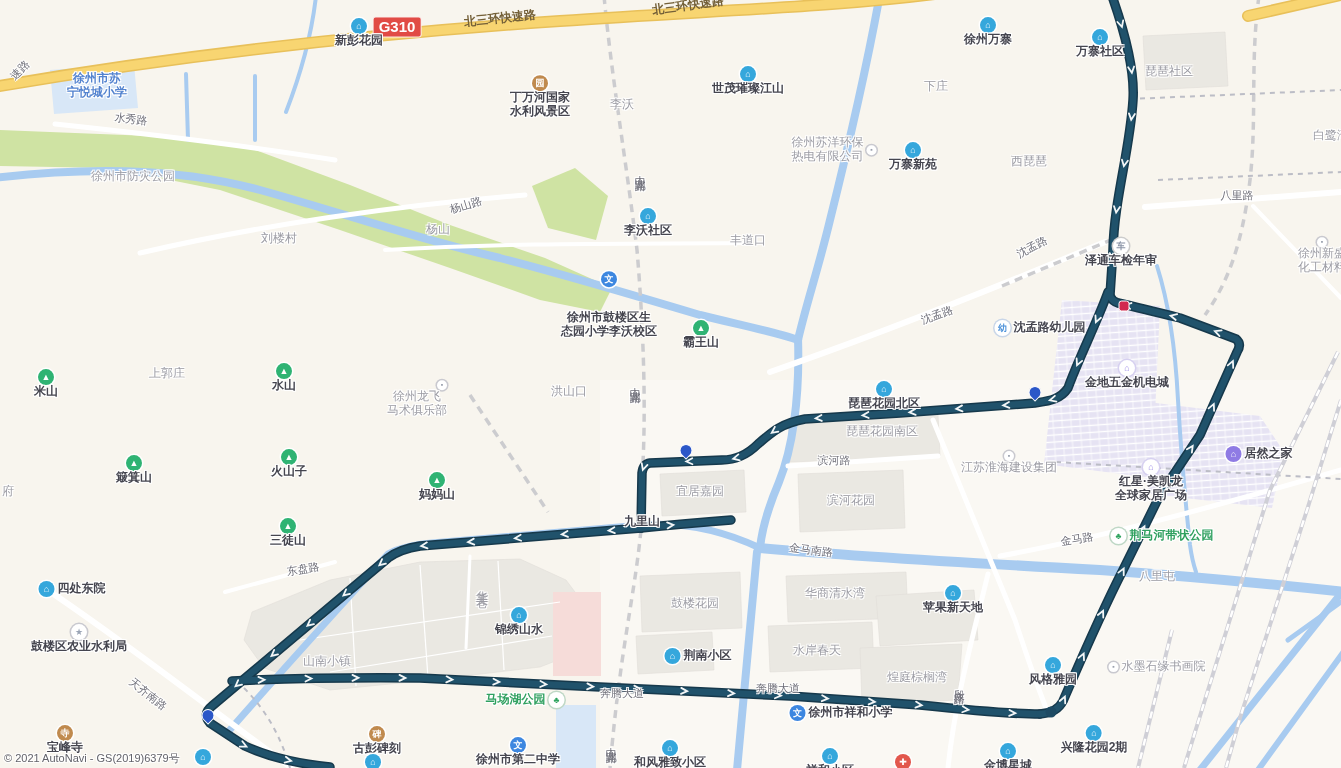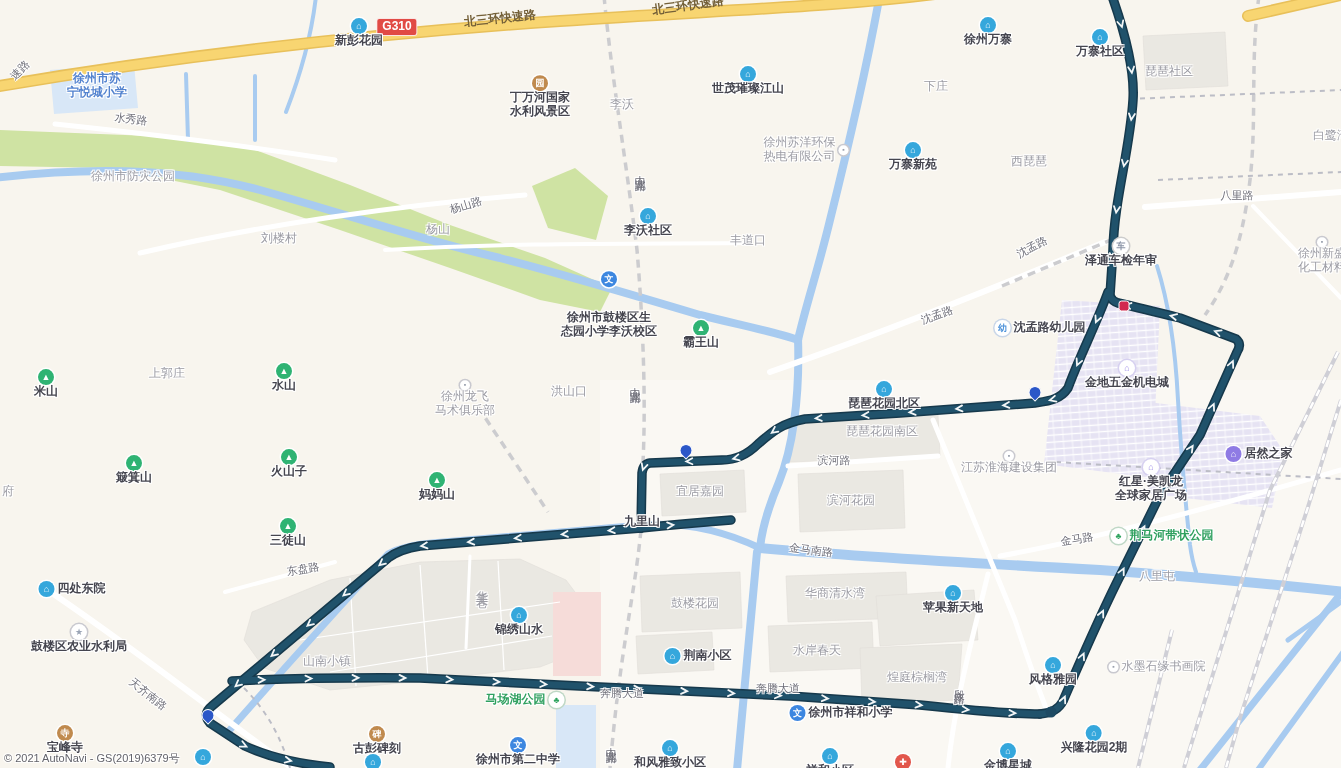--- a/index.html
+++ b/index.html
@@ -29,21 +29,21 @@
   .lbl.row{flex-direction:row;gap:3px;align-items:center;}
   .k-poi{font-size:12px;font-weight:600;color:#45454F;}
   .k-poi-plain{font-size:12px;font-weight:700;color:#45454F;}
   .k-area{font-size:12px;color:#9B9BA3;}
   .k-area-vert{font-size:12px;color:#9B9BA3;writing-mode:vertical-rl;letter-spacing:2px;}
   .k-road{font-size:11px;color:#6E6E78;}
   .k-road-vert{font-size:11px;color:#6E6E78;writing-mode:vertical-rl;letter-spacing:2px;}
   .k-hwy{font-size:12px;color:#746038;font-weight:600;text-shadow:none;}
   .k-school-txt{font-size:12px;font-weight:600;color:#5383CF;}
   .k-green-txt{font-size:12px;font-weight:600;color:#2FA05F;}
-  .k-badge{font-size:12px;font-weight:700;color:#fff;background:var(--badge_red);padding:1px 5px;border-radius:3px;border:1px solid rgba(255,255,255,.85);text-shadow:none;}
+  .k-badge{font-size:15px;font-weight:700;color:#fff;background:var(--badge_red);padding:1px 5px;border-radius:3px;border:1px solid rgba(255,255,255,.85);text-shadow:none;}
   .k-icon-only{font-size:0;}
   .copyright{position:absolute;left:4px;top:751px;z-index:4;font-size:11px;color:#62626a;
        text-shadow:-1px -1px 0 #fff,1px -1px 0 #fff,-1px 1px 0 #fff,1px 1px 0 #fff;}
 
   
   .micon{display:inline-flex;align-items:center;justify-content:center;width:16px;height:16px;border-radius:50%;
          font-size:9px;font-weight:700;box-shadow:0 0 0 1.5px #fff;flex:0 0 auto;text-shadow:none;}
   .micon.small{width:10px;height:10px;font-size:7px;}
 
   
@@ -409,21 +409,21 @@
           <div>丁万河国家</div>
           <div>水利风景区</div>
         </div>
       </div>
       <div class="lbl k-school-txt" style="left: 97px; top: 86px; transform: translate(-50%, -50%); justify-content: center;">
         <div style="text-align: center;">
           <div>徐州市苏</div>
           <div>宁悦城小学</div>
         </div>
       </div>
-      <div class="lbl k-area row" style="left: 806px; top: 150px; transform: translate(-50%, -50%);">
+      <div class="lbl k-area row" style="left: 834px; top: 150px; transform: translate(-50%, -50%);">
         <div style="text-align: center;">
           <div>徐州苏洋环保</div>
           <div>热电有限公司</div>
         </div>
         <span class="micon small" style="background: rgb(255, 255, 255); color: rgb(154, 160, 173); box-shadow: rgb(201, 201, 207) 0px 0px 0px 1.5px;">▪</span>
       </div>
       <div class="lbl k-poi" style="left: 1121px; top: 253px; transform: translate(-50%, -50%);">
         <span class="micon" style="background: rgb(255, 255, 255); color: rgb(138, 147, 166); box-shadow: rgb(204, 204, 204) 0px 0px 0px 1.5px;">车</span>
         <span>泽通车检年审</span>
       </div>
@@ -534,21 +534,21 @@
         <span>火山子</span>
       </div>
       <div class="lbl k-poi" style="left: 288px; top: 533px; transform: translate(-50%, -50%);">
         <span class="micon" style="background: var(--poi_green); color: rgb(255, 255, 255);">▲</span>
         <span>三徒山</span>
       </div>
       <div class="lbl k-poi" style="left: 437px; top: 487px; transform: translate(-50%, -50%);">
         <span class="micon" style="background: var(--poi_green); color: rgb(255, 255, 255);">▲</span>
         <span>妈妈山</span>
       </div>
-      <div class="lbl k-area" style="left: 465px; top: 399px; transform: translate(-50%, -50%);">
+      <div class="lbl k-area" style="left: 417px; top: 399px; transform: translate(-50%, -50%); align-items: flex-end;">
         <span class="micon small" style="background: rgb(255, 255, 255); color: rgb(154, 160, 173); box-shadow: rgb(201, 201, 207) 0px 0px 0px 1.5px;">▪</span>
         <div style="text-align: center;">
           <div>徐州龙飞</div>
           <div>马术俱乐部</div>
         </div>
       </div>
       <div class="lbl k-poi" style="left: 519px; top: 622px; transform: translate(-50%, -50%);">
         <span class="micon" style="background: var(--poi_blue); color: rgb(255, 255, 255);">⌂</span>
         <span>锦绣山水</span>
       </div>

